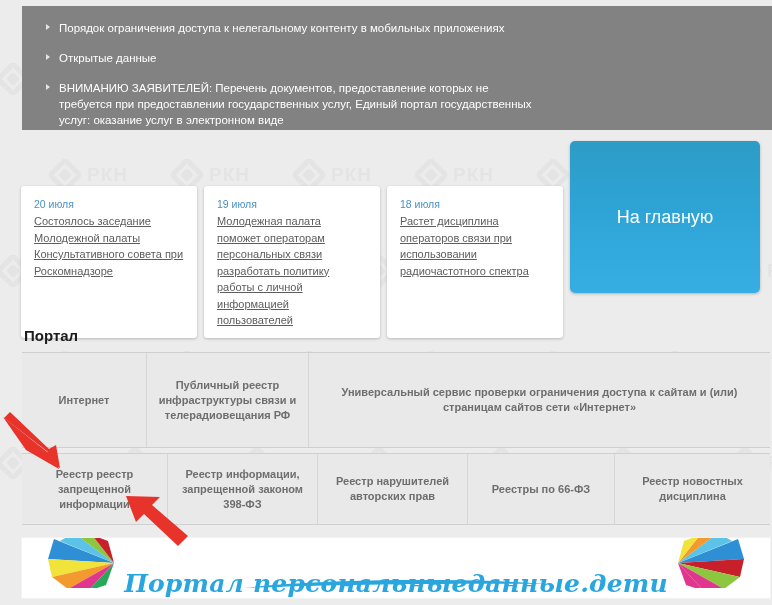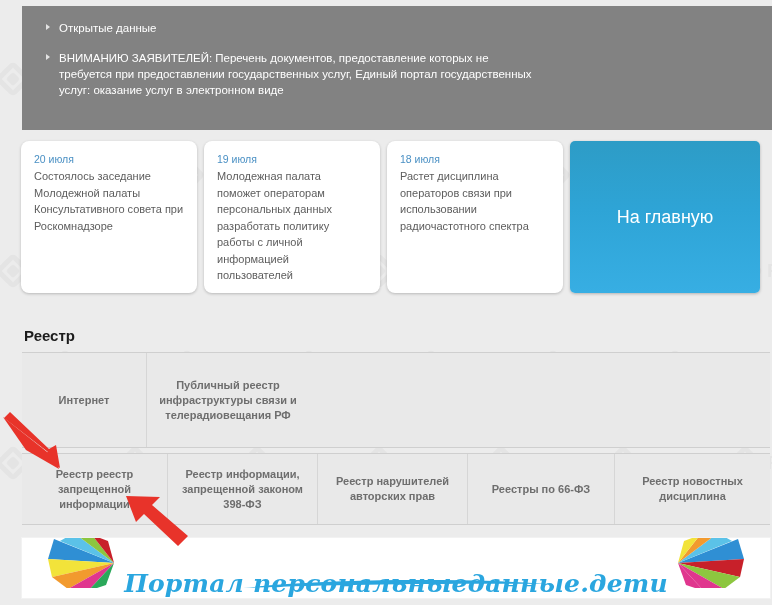--- a/index.html
+++ b/index.html
@@ -58,29 +58,29 @@
     border-bottom:3.5px solid transparent;
   }
 
   
   #news-row{
     position:absolute;left:21px;top:141px;width:747px;height:152px;
     z-index:2;display:flex;gap:7px;
   }
   .news-card{
     width:176px;height:152px;background:#fff;
-    border-radius:8px;
+    border-radius:3px;
     box-shadow:0 1px 3px rgba(0,0,0,.22);
-    padding:12px 13px 0 13px;box-sizing:border-box;
+    padding:12px 13px 0 13px;box-sizing:border-box;margin-top:45px;
   }
   .news-date{
     color:#4a90c4;font-size:10.5px;margin-bottom:3px;
   }
   .news-title{
-    color:#5d5d5d;font-size:11px;line-height:16.5px;
+    color:#5d5d5d;font-size:11px;line-height:16.5px;text-decoration:underline;
   }
   #home-button{
     width:190px;height:152px;border-radius:5px;
     background:linear-gradient(180deg,#2d9cc6 0%,#2ea4d6 45%,#37aee3 100%);
     box-shadow:0 1px 3px rgba(0,0,0,.25);
     display:flex;align-items:center;justify-content:center;
     color:#fff;font-size:18px;
   }
 
   
@@ -417,55 +417,62 @@
         <span class="dot"></span>
       </span>
       <span class="wm-text">РКН</span>
     </div>
   </div>
 
 <div id="notice-panel">
   <div class="inner">
     <div class="notice-item">
       <span class="bullet"></span>
+      <span>Порядок ограничения доступа к нелегальному контенту в мобильных приложениях</span>
+    </div>
+    <div class="notice-item">
+      <span class="bullet"></span>
       <span>Открытые данные</span>
     </div>
     <div class="notice-item">
       <span class="bullet"></span>
       <span>ВНИМАНИЮ ЗАЯВИТЕЛЕЙ: Перечень документов, предоставление которых не требуется при предоставлении государственных услуг, Единый портал государственных услуг: оказание услуг в электронном виде</span>
     </div>
   </div>
 </div>
 
 <div id="news-row">
   <div class="news-card">
     <div class="news-date">20 июля</div>
     <div class="news-title">Состоялось заседание Молодежной палаты Консультативного совета при Роскомнадзоре</div>
   </div>
   <div class="news-card">
     <div class="news-date">19 июля</div>
-    <div class="news-title">Молодежная палата поможет операторам персональных данных разработать политику работы с личной информацией пользователей</div>
+    <div class="news-title">Молодежная палата поможет операторам персональных связи разработать политику работы с личной информацией пользователей</div>
   </div>
   <div class="news-card">
     <div class="news-date">18 июля</div>
     <div class="news-title">Растет дисциплина операторов связи при использовании радиочастотного спектра</div>
   </div>
   <div id="home-button">
     <span>На главную</span>
   </div>
 </div>
 
-<div id="links-heading">Реестр</div>
+<div id="links-heading">Портал</div>
 
 <div id="links-row-1" class="links-row">
   <div class="link-cell" style="width:125px">
       <span>Интернет</span>
     </div>
   <div class="link-cell" style="width:162px">
       <span>Публичный реестр инфраструктуры связи и телерадиовещания РФ</span>
+    </div>
+  <div class="link-cell" style="flex:1">
+      <span>Универсальный сервис проверки ограничения доступа к сайтам и (или) страницам сайтов сети «Интернет»</span>
     </div>
 </div>
 
 <div id="links-row-2" class="links-row">
   <div class="link-cell" style="width:146px">
       <span>Реестр реестр запрещенной информации</span>
     </div>
   <div class="link-cell" style="width:150px">
       <span>Реестр информации, запрещенной законом 398-ФЗ</span>
     </div>

